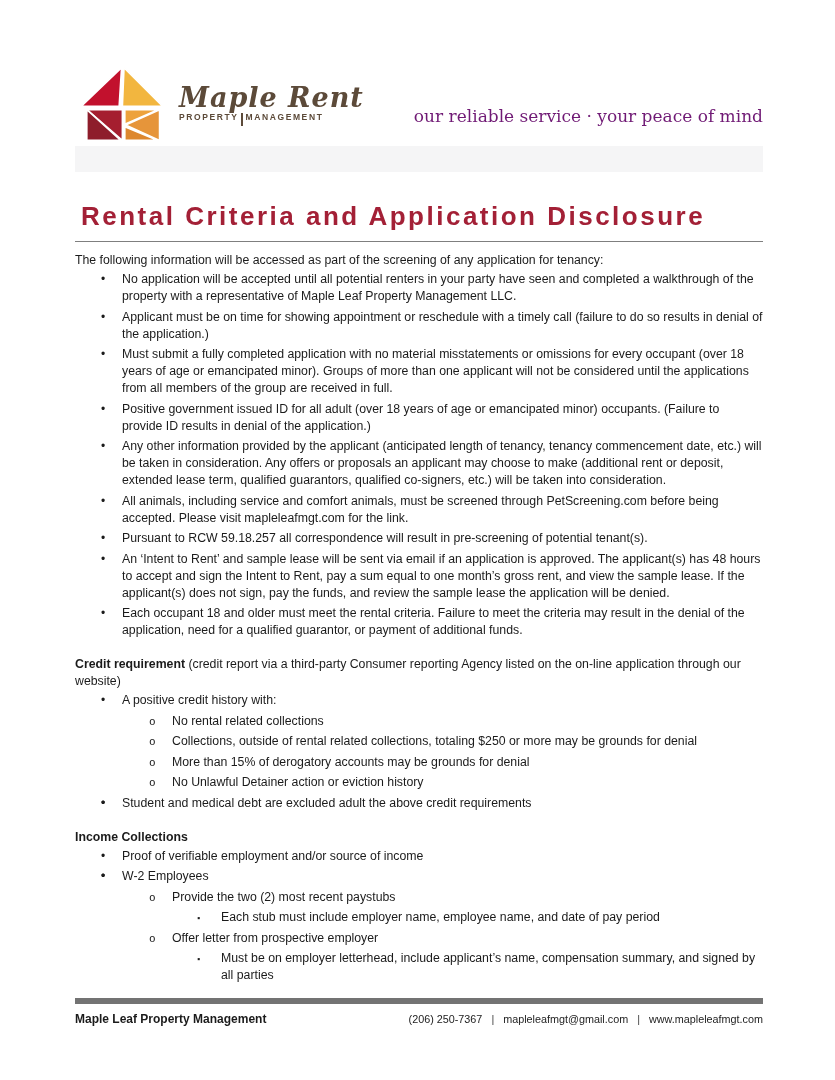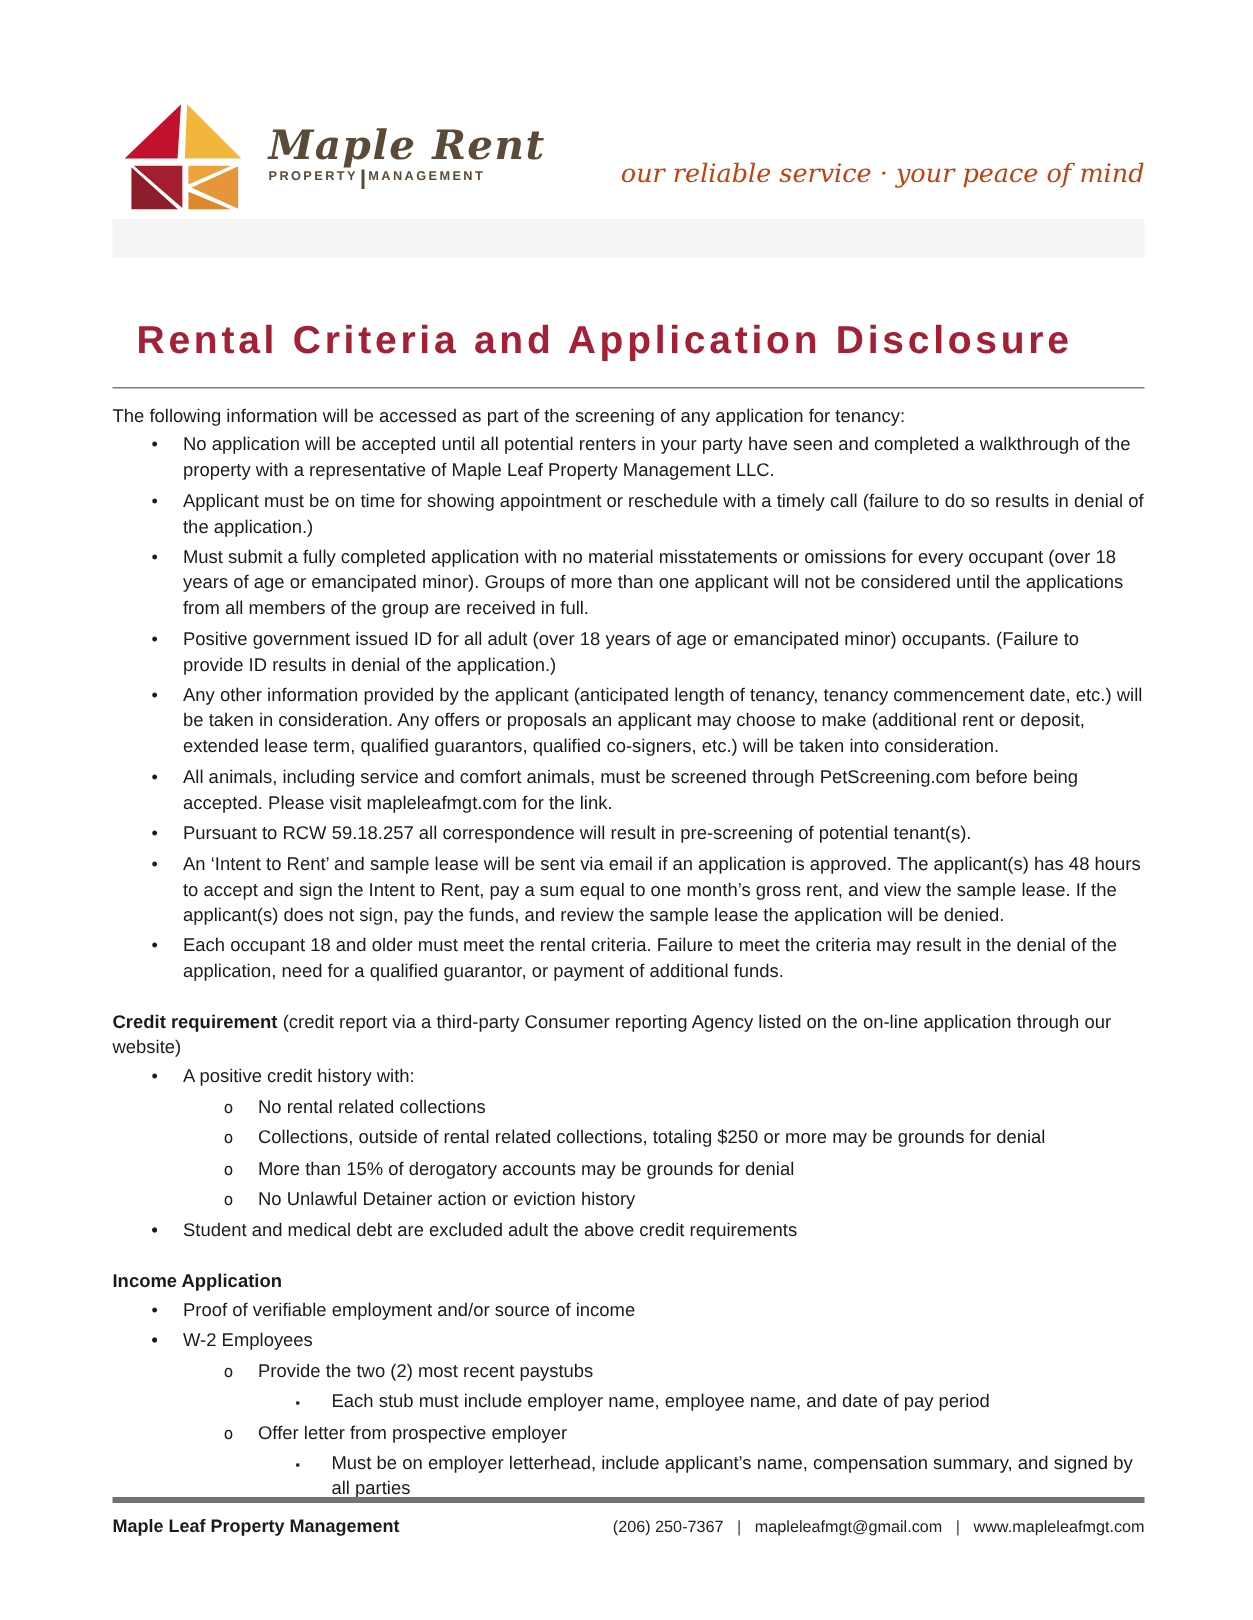--- a/index.html
+++ b/index.html
@@ -17,29 +17,29 @@
     font-family:"DejaVu Serif", serif; font-style:italic; font-weight:bold;
     font-size:27px; line-height:28px; letter-spacing:1px;
   }
   .brand-sub {
     display:flex; align-items:center; margin-top:-2px;
     font-size:8.5px; font-weight:bold; letter-spacing:1.6px;
   }
   .brand-sub-divider { width:2px; height:13px; background:#5c4a39; margin:0 3px 0 2px; position:relative; top:3px; }
   .tagline {
     position:absolute; right:0; top:40px;
-    font-family:"DejaVu Serif", serif; font-style:italic;
-    font-size:17px; color:#c2410c; white-space:nowrap;
+    font-family:"DejaVu Serif", serif; 
+    font-size:17px; color:#701a75; white-space:nowrap;
   }
   .gray-band { position:absolute; top:146px; left:75px; width:688px; height:26px; background:#f5f5f6; }
 
   
   .main { position:absolute; top:194px; left:75px; width:688px; }
   .doc-title {
-    margin:16px; font-size:26px; font-weight:bold; letter-spacing:2.5px;
+    margin:6px; font-size:26px; font-weight:bold; letter-spacing:2.5px;
     color:#a32036; line-height:32px;
   }
   .title-rule { border:none; border-top:1px solid #7f7f7f; margin:9px 0 10px 0; }
   .intro { margin:0; font-size:12.3px; font-weight:normal; line-height:17px; }
 
   .sec-heading { margin:17px 0 2px 0; font-size:12.3px; line-height:17px; }
   .sec-heading .bold { font-weight:bold; }
 
   .doc-list { list-style:none; margin:2px 0 0 0; padding:0; }
   .doc-list li { position:relative; font-size:12.3px; line-height:17px; margin-bottom:3.5px; }
@@ -47,21 +47,21 @@
   .lvl2 { padding-left:97px; }
   .lvl3 { padding-left:146px; }
   .blt { position:absolute; top:0; }
   .lvl1 .blt { left:26px; font-size:12px; }
   .lvl2 .blt { left:74px; font-family:"DejaVu Sans Mono", monospace; font-size:11px; }
   .lvl3 .blt { left:122px; font-size:8.5px; top:1px; }
 
   
   .footer {
     position:absolute; top:998px; left:75px; width:688px;
-    border-top:4px solid #737373; padding-top:8px;
+    border-top:6px solid #737373; padding-top:8px;
     display:flex; justify-content:space-between; align-items:baseline;
   }
   .footer-company { font-size:12px; font-weight:bold; }
   .footer-contact { font-size:10.8px; color:#222; white-space:nowrap; }
   .footer-contact .sep { margin:0 6px; color:#444; }
 </style>
 </head>
 <body>
 
 <div class="header">
@@ -116,21 +116,21 @@
           <li class="lvl1"><span class="blt">•</span><span>A positive credit history with:</span></li>
           <li class="lvl2"><span class="blt">o</span><span>No rental related collections</span></li>
           <li class="lvl2"><span class="blt">o</span><span>Collections, outside of rental related collections, totaling $250 or more may be grounds for denial</span></li>
           <li class="lvl2"><span class="blt">o</span><span>More than 15% of derogatory accounts may be grounds for denial</span></li>
           <li class="lvl2"><span class="blt">o</span><span>No Unlawful Detainer action or eviction history</span></li>
           <li class="lvl1"><span class="blt">•</span></li>
           <li class="lvl1"><span class="blt">•</span><span>Student and medical debt are excluded adult the above credit requirements</span></li>
         </ul>
       </section>
       <section>
-        <p class="sec-heading"><span class="bold">Income Application</span></p>
+        <p class="sec-heading"><span class="bold">Income Collections</span></p>
         <ul class="doc-list">
           <li class="lvl1"><span class="blt">•</span><span>Proof of verifiable employment and/or source of income</span></li>
           <li class="lvl1"><span class="blt">•</span></li>
           <li class="lvl1"><span class="blt">•</span><span>W-2 Employees</span></li>
           <li class="lvl2"><span class="blt">o</span><span>Provide the two (2) most recent paystubs</span></li>
           <li class="lvl3"><span class="blt">▪</span><span>Each stub must include employer name, employee name, and date of pay period</span></li>
           <li class="lvl2"><span class="blt">o</span><span>Offer letter from prospective employer</span></li>
           <li class="lvl3"><span class="blt">▪</span><span>Must be on employer letterhead, include applicant’s name, compensation summary, and signed by all parties</span></li>
         </ul>
       </section>

